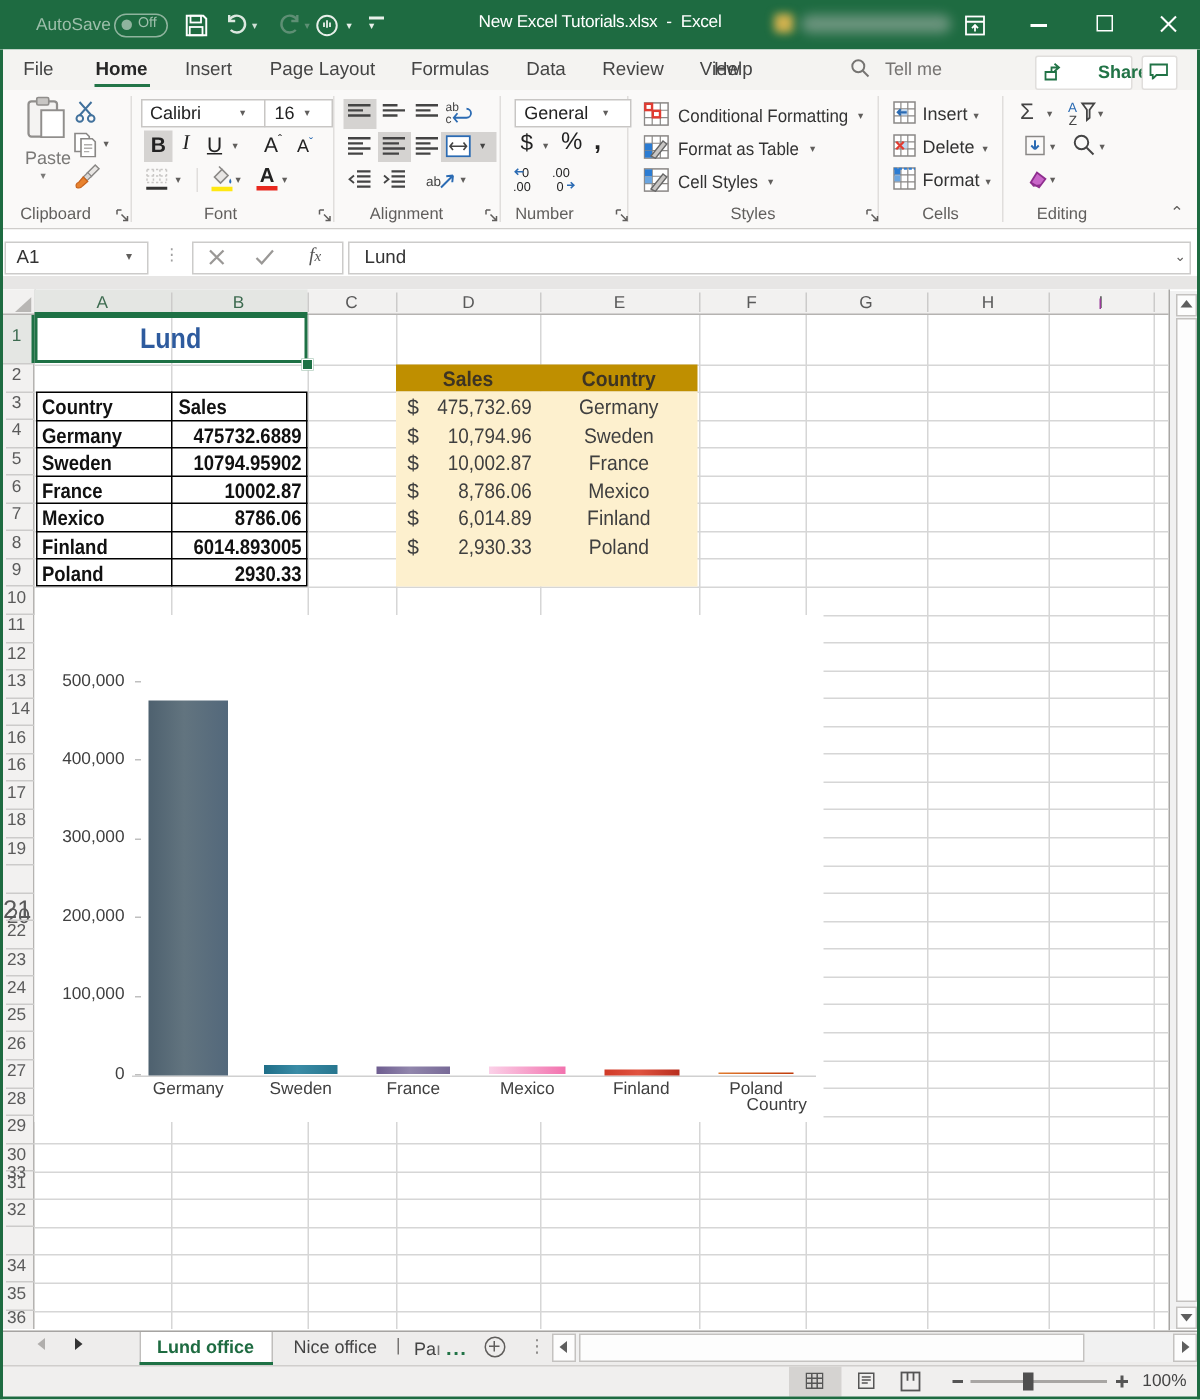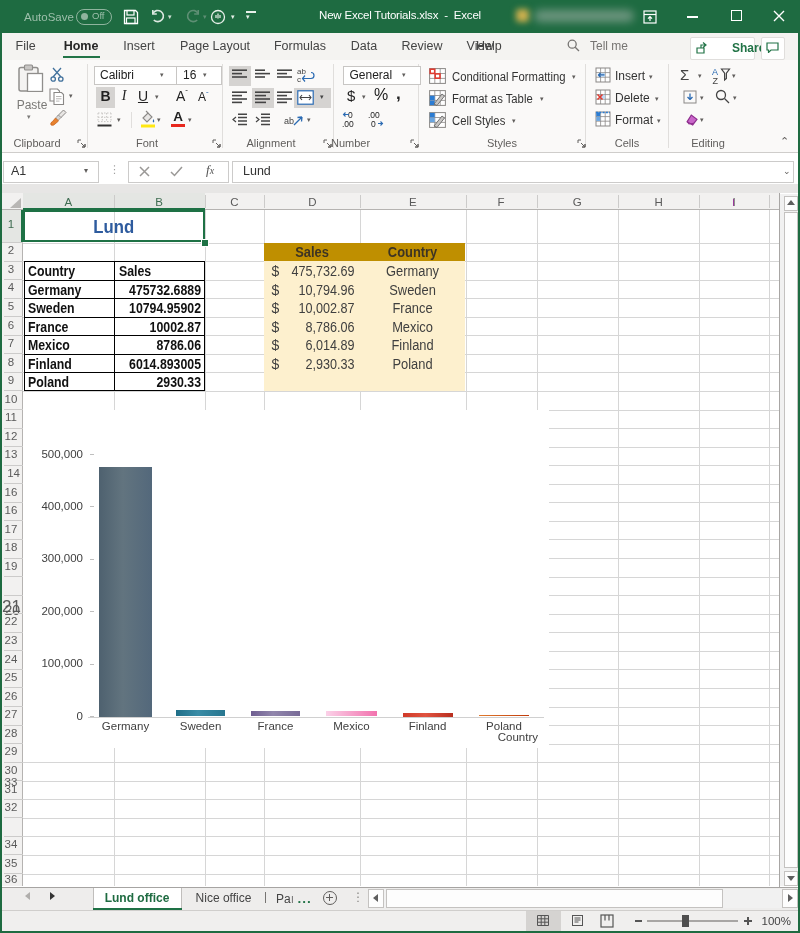--- a/index.html
+++ b/index.html
@@ -77,21 +77,21 @@
 <div class="ab" style="left:0;top:151.5px;width:800px;height:1px;background:#cfcdcb;"></div>
 <div class="ab" style="left:86.6px;top:64px;width:1px;height:84px;background:#e0dedc;"></div>
 <div class="ab" style="left:222.2px;top:64px;width:1px;height:84px;background:#e0dedc;"></div>
 <div class="ab" style="left:332.7px;top:64px;width:1px;height:84px;background:#e0dedc;"></div>
 <div class="ab" style="left:418px;top:64px;width:1px;height:84px;background:#e0dedc;"></div>
 <div class="ab" style="left:585px;top:64px;width:1px;height:84px;background:#e0dedc;"></div>
 <div class="ab" style="left:668px;top:64px;width:1px;height:84px;background:#e0dedc;"></div>
 <div class="ab" style="left:-23px;top:137px;width:120px;text-align:center;font-size:11px;color:#605e5c;">Clipboard</div>
 <div class="ab" style="left:87px;top:137px;width:120px;text-align:center;font-size:11px;color:#605e5c;">Font</div>
 <div class="ab" style="left:211px;top:137px;width:120px;text-align:center;font-size:11px;color:#605e5c;">Alignment</div>
-<div class="ab" style="left:331px;top:137px;width:120px;text-align:left;font-size:11px;color:#605e5c;">Number</div>
+<div class="ab" style="left:303px;top:137px;width:120px;text-align:center;font-size:11px;color:#605e5c;">Number</div>
 <div class="ab" style="left:442px;top:137px;width:120px;text-align:center;font-size:11px;color:#605e5c;">Styles</div>
 <div class="ab" style="left:567px;top:137px;width:120px;text-align:center;font-size:11px;color:#605e5c;">Cells</div>
 <div class="ab" style="left:648px;top:137px;width:120px;text-align:center;font-size:11px;color:#605e5c;">Editing</div>
 <svg class="ab" style="left:76.5px;top:139px" width="9" height="9" viewBox="0 0 9 9">
 <path d="M1 1 h3 M1 1 v3 M8 5 v3 h-3 M4 4 l4 4 M8 8 l0 -3 M8 8 l-3 0" stroke="#605e5c" stroke-width="1" fill="none"></path>
 </svg>
 <svg class="ab" style="left:212px;top:139px" width="9" height="9" viewBox="0 0 9 9">
 <path d="M1 1 h3 M1 1 v3 M8 5 v3 h-3 M4 4 l4 4 M8 8 l0 -3 M8 8 l-3 0" stroke="#605e5c" stroke-width="1" fill="none"></path>
 </svg>
 <svg class="ab" style="left:322.6px;top:139px" width="9" height="9" viewBox="0 0 9 9">

